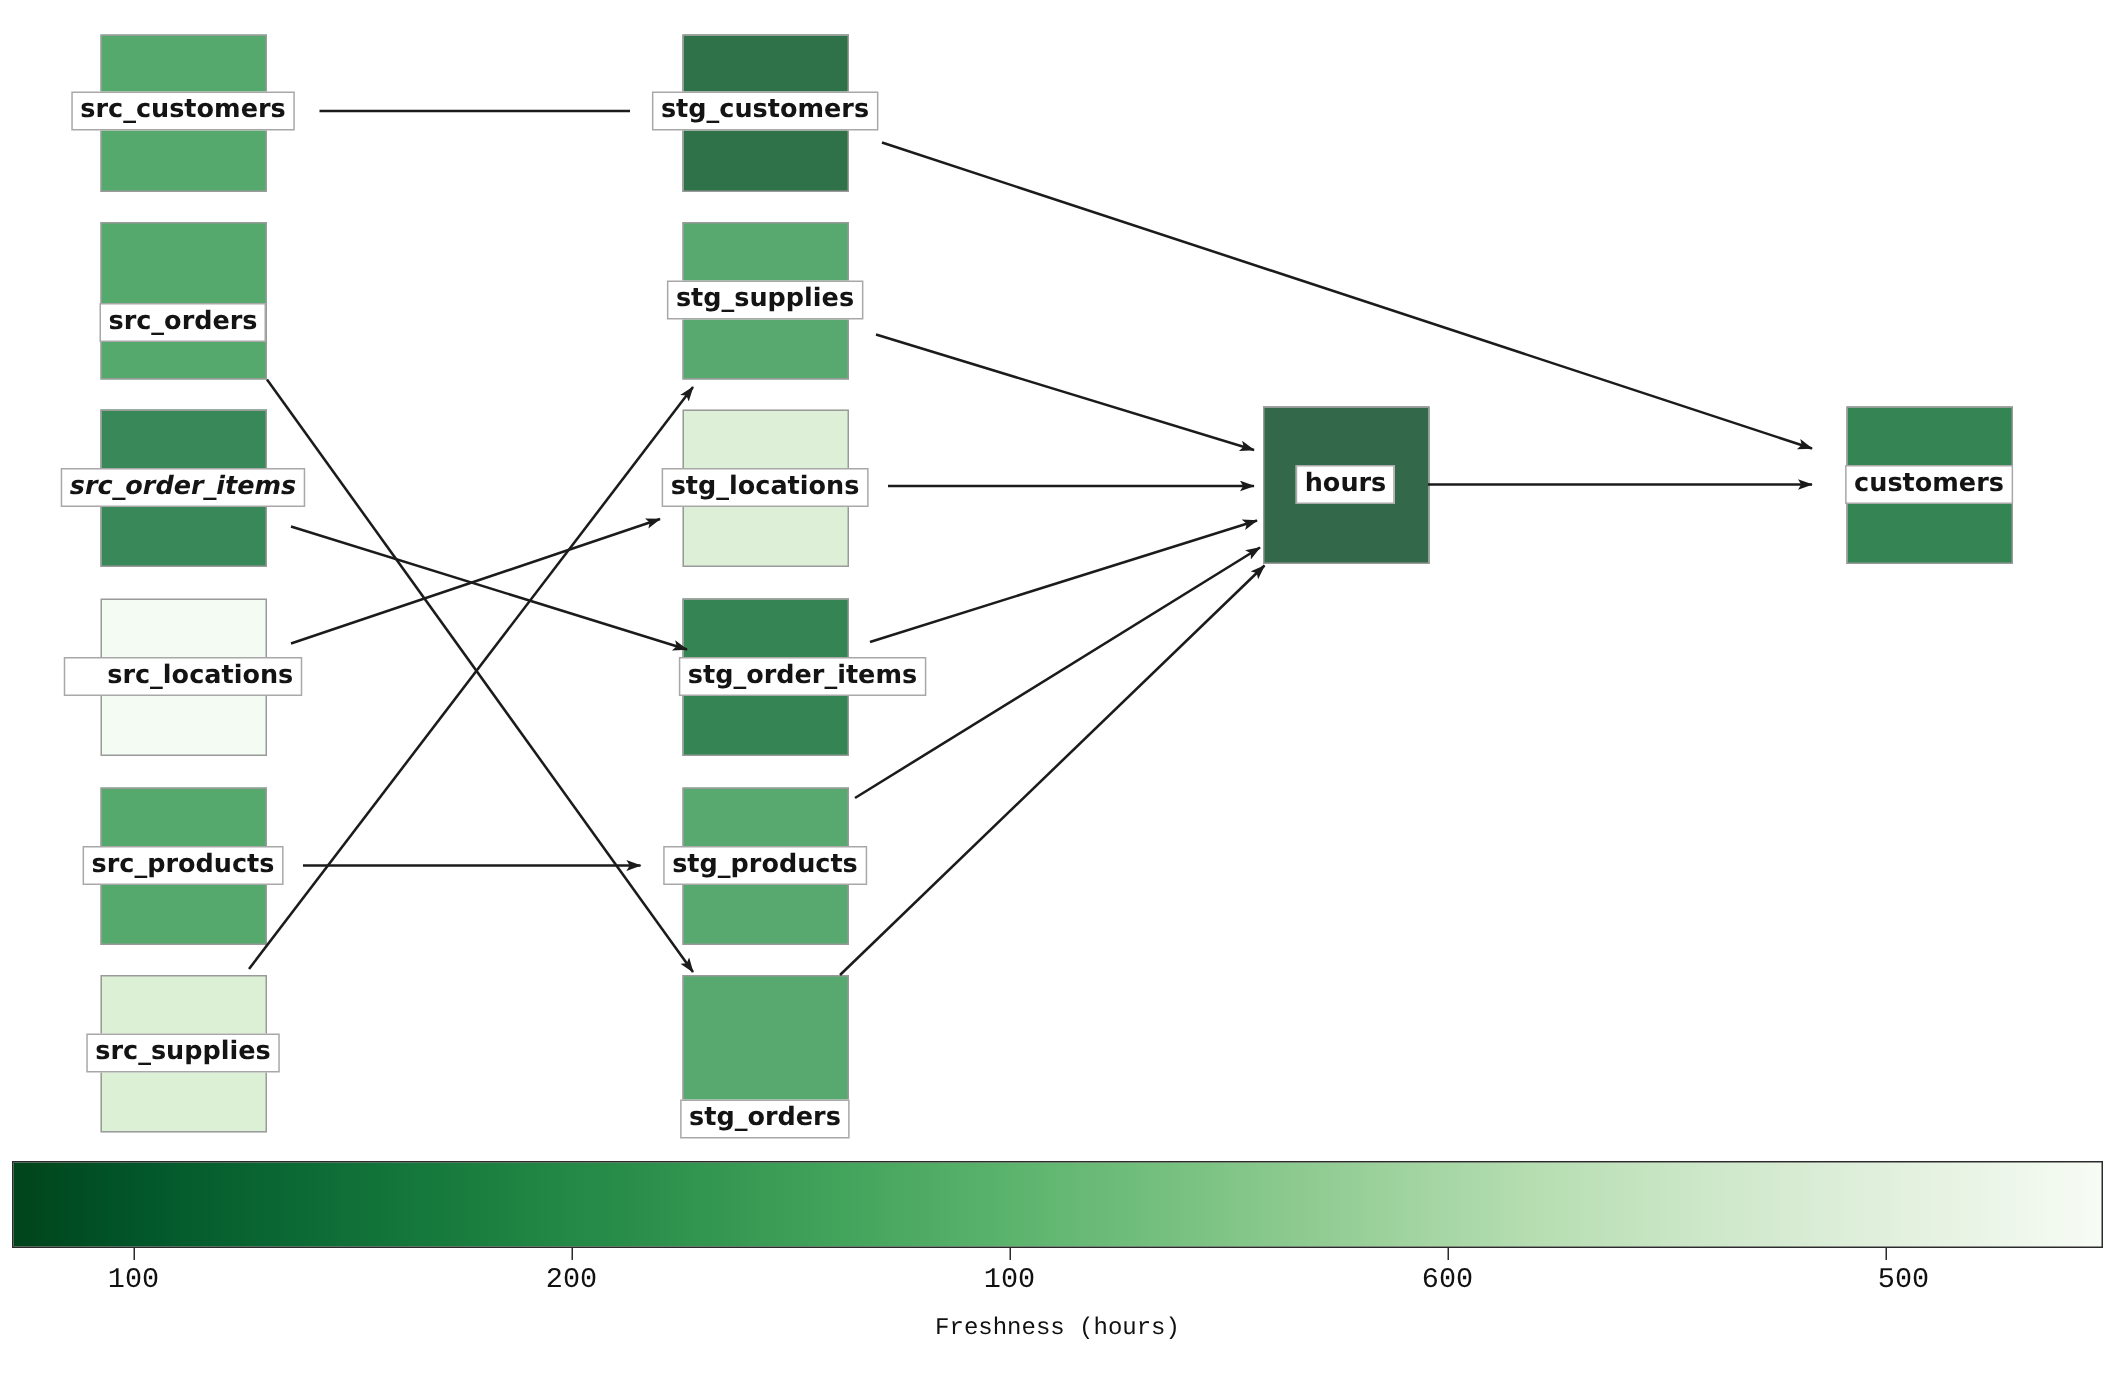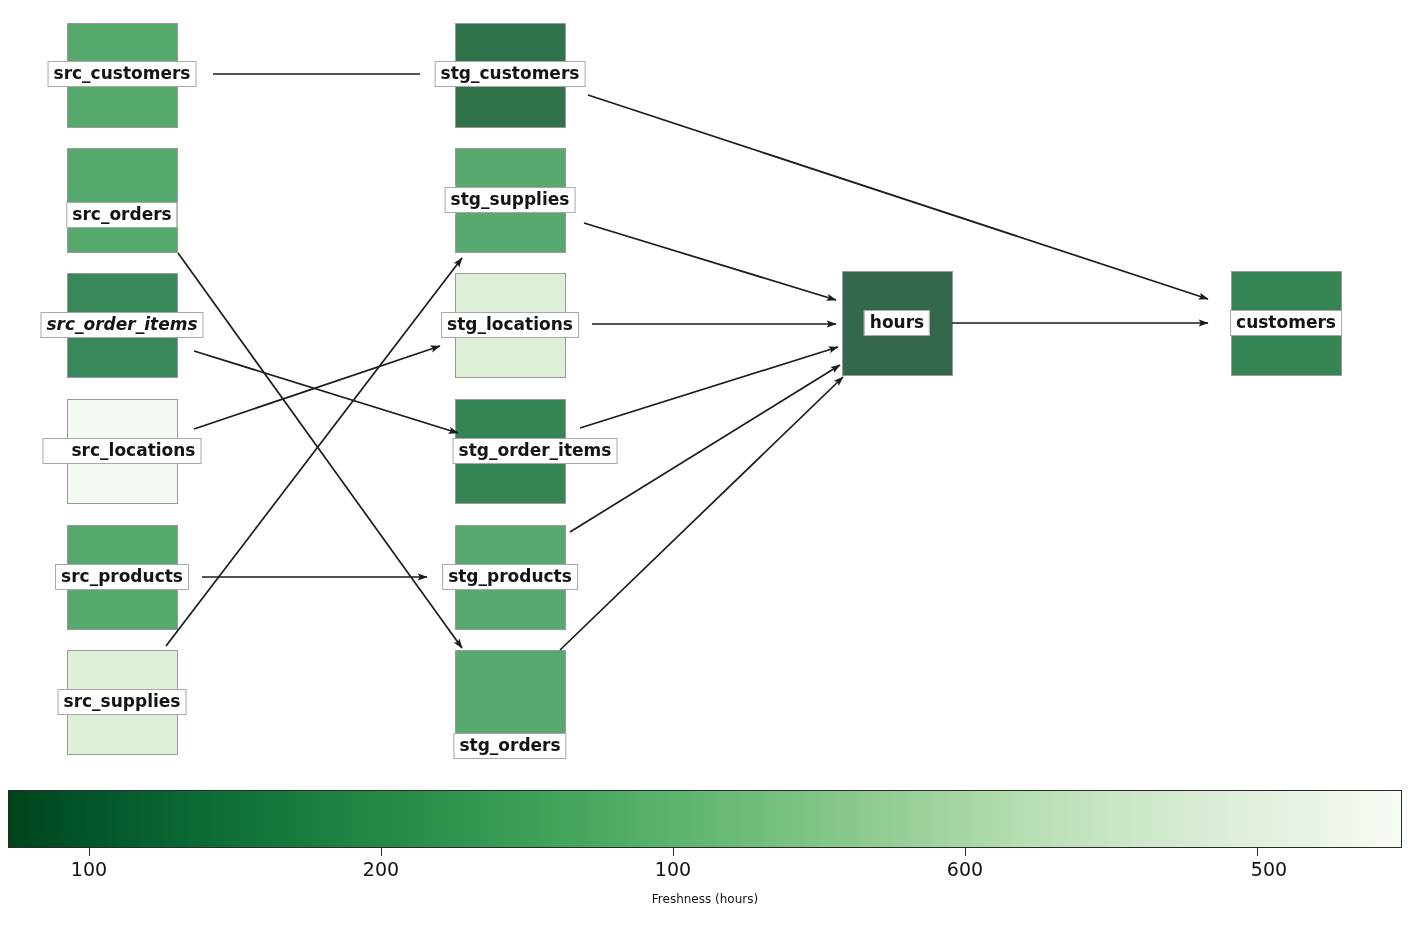--- a/index.html
+++ b/index.html
@@ -7,32 +7,32 @@
        font-family:"DejaVu Sans","Liberation Sans",sans-serif;}
   #graph{position:absolute;left:0;top:0;width:1410px;height:780px;}
   .node{position:absolute;box-sizing:border-box;border:1.4px solid #9a9a9a;}
   .node-label{position:absolute;box-sizing:border-box;
       background:#ffffff;border:1.2px solid #a8a8a8;
       font-size:17px;font-weight:bold;color:#141414;
       padding:2px 5px 3px 5px;white-space:nowrap;line-height:19px;
       transform:translate(-50%,-50%);z-index:6;}
   #edges{position:absolute;left:0;top:0;width:1410px;height:780px;z-index:4;
          pointer-events:none;}
-  #legend{position:absolute;left:0;top:780px;width:1143px;height:146px;}
+  #legend{position:absolute;left:0;top:764px;width:1143px;height:146px;font-family:Liberation Mono, monospace;}
   .cbar{position:absolute;left:8px;top:10px;width:1394px;height:58px;
         border:1.3px solid #2b2b2b;box-sizing:border-box;
         background:linear-gradient(to right,
           #00441b 0%, #02562a 6%, #0c6b35 14%, #1a7e3f 22%,
           #2b8f4b 30%, #41a25a 39%, #5cb46d 48%, #7cc383 57%,
           #9ad09a 65%, #b6deb2 73%, #cde7c9 81%, #ddeed9 88%,
           #eaf4e6 94%, #f7fcf5 100%);}
   .tick{position:absolute;top:68px;width:1px;height:8px;background:#2b2b2b;}
   .ticklabel{position:absolute;top:78px;font-size:19px;color:#111;
              transform:translateX(-50%);}
-  .cbar-title{position:absolute;top:112px;left:705px;font-size:12px;
+  .cbar-title{position:absolute;top:112px;left:705px;font-size:16px;
               color:#111;transform:translateX(-50%);}
 </style>
 </head>
 <body>
 
 <div id="graph">
   <svg id="edges" viewBox="0 0 1410 780" xmlns="http://www.w3.org/2000/svg">
     <defs>
       <marker id="ah" markerWidth="11" markerHeight="11" refX="9.4" refY="3.6" orient="auto" markerUnits="userSpaceOnUse">
         <path d="M0,0 L10,3.6 L0,7.2 L2.2,3.6 z" fill="#1b1b1b"></path>

